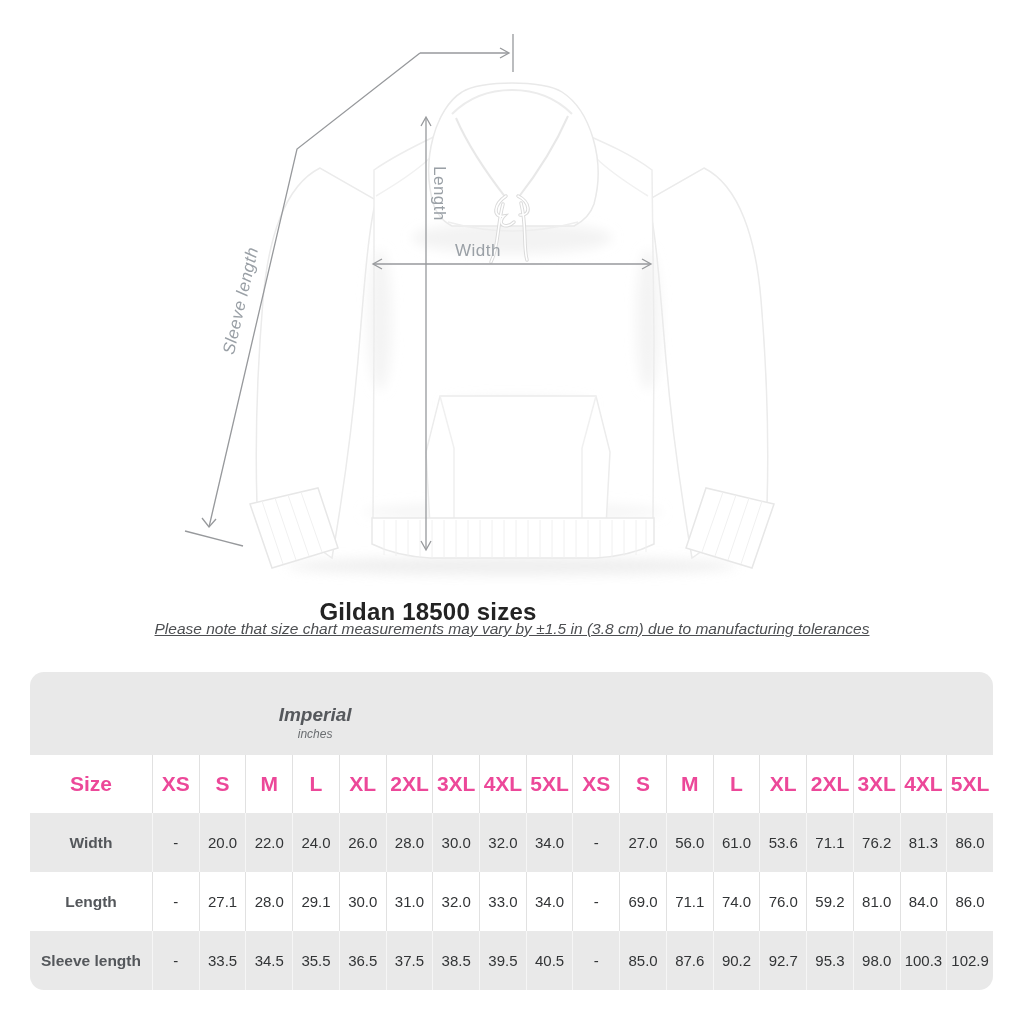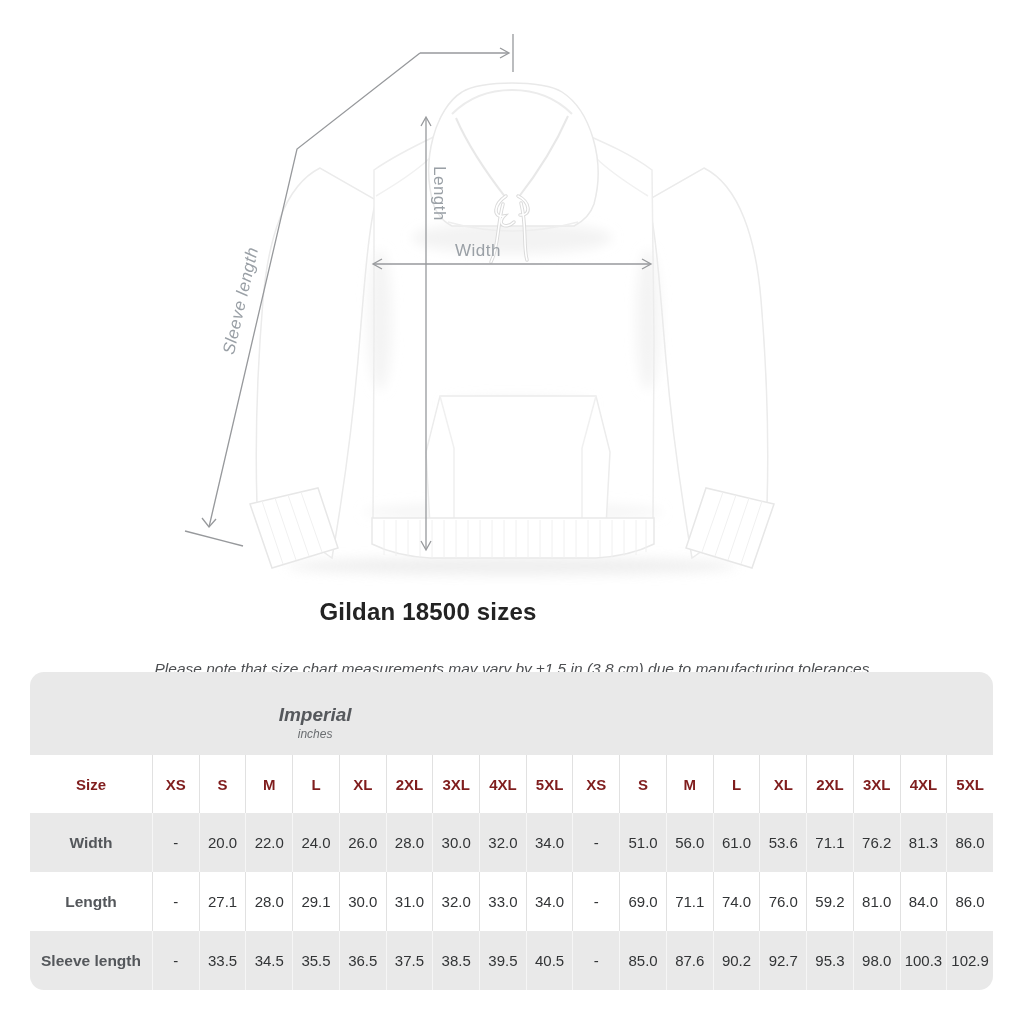--- a/index.html
+++ b/index.html
@@ -3,43 +3,43 @@
 <meta charset="utf-8">
 <style>
   html,body{margin:0;padding:0;background:#fff;}
   .stage{position:relative;width:1024px;height:1024px;background:#fff;overflow:hidden;
          font-family:"Liberation Sans",sans-serif;}
   svg text{font-family:"Liberation Sans",sans-serif;}
 
   .title{position:absolute;left:0;top:598;width:856px;text-align:center;
          font-size:24px;font-weight:700;color:#232323;letter-spacing:.2px;}
   .title{top:598px;}
-  .subtitle{position:absolute;left:0;top:660px;width:1024px;text-align:center;
-            font-size:15.5px;font-style:italic;color:#4d4f52;}
+  .subtitle{position:absolute;left:0;top:620px;width:1024px;text-align:center;
+            font-size:15.5px;font-style:italic;color:#4d4f52;text-decoration:underline;}
 
   .tbl{position:absolute;left:30px;top:672px;width:963px;height:318px;
        border-radius:14px;overflow:hidden;background:#fff;}
   .band{height:83px;background:#e9e9e9;display:flex;}
   .band .half{display:flex;flex-direction:column;justify-content:center;align-items:center;
               padding-top:18px;box-sizing:border-box;}
   .band .half.imp{width:56.3%;padding-left:28px;}
   .band .half.met{width:43.7%;padding-right:20px;}
   .ug-label{font-size:19px;font-weight:700;font-style:italic;color:#55585c;line-height:1.25;}
   .ug-unit{font-size:12px;font-style:italic;color:#6a6d70;line-height:1.35;}
 
   .row{display:grid;grid-template-columns:122px repeat(18,1fr);}
   .row.hdr{height:58px;background:#fff;}
   .row.data{height:59px;}
   .row.gray{background:#e9e9e9;}
   .row.white{background:#fff;}
   .c,.lbl{display:flex;align-items:center;justify-content:center;
           border-left:1px solid #e1e1e1;box-sizing:border-box;}
   .row > .lbl{border-left:none;}
   .row.gray > .c{border-left-color:#f6f6f6;}
-  .hdr .c,.hdr .lbl{font-weight:700;font-size:15px;color:#7f1d1d;}
+  .hdr .c,.hdr .lbl{font-weight:700;font-size:21px;color:#ec4899;}
   .data .lbl{font-weight:700;font-size:15.5px;color:#54575b;}
   .data .c{font-size:15px;color:#323436;}
 </style>
 </head>
 <body>
 
 <div class="stage">
 
   <svg width="1024" height="600" viewBox="0 0 1024 600" style="position:absolute;left:0;top:0;">
     <defs>
@@ -209,21 +209,21 @@
       <div class="c">-</div>
       <div class="c">20.0</div>
       <div class="c">22.0</div>
       <div class="c">24.0</div>
       <div class="c">26.0</div>
       <div class="c">28.0</div>
       <div class="c">30.0</div>
       <div class="c">32.0</div>
       <div class="c">34.0</div>
       <div class="c">-</div>
-      <div class="c">51.0</div>
+      <div class="c">27.0</div>
       <div class="c">56.0</div>
       <div class="c">61.0</div>
       <div class="c">53.6</div>
       <div class="c">71.1</div>
       <div class="c">76.2</div>
       <div class="c">81.3</div>
       <div class="c">86.0</div>
     </div>
 
     <div class="row data white">

